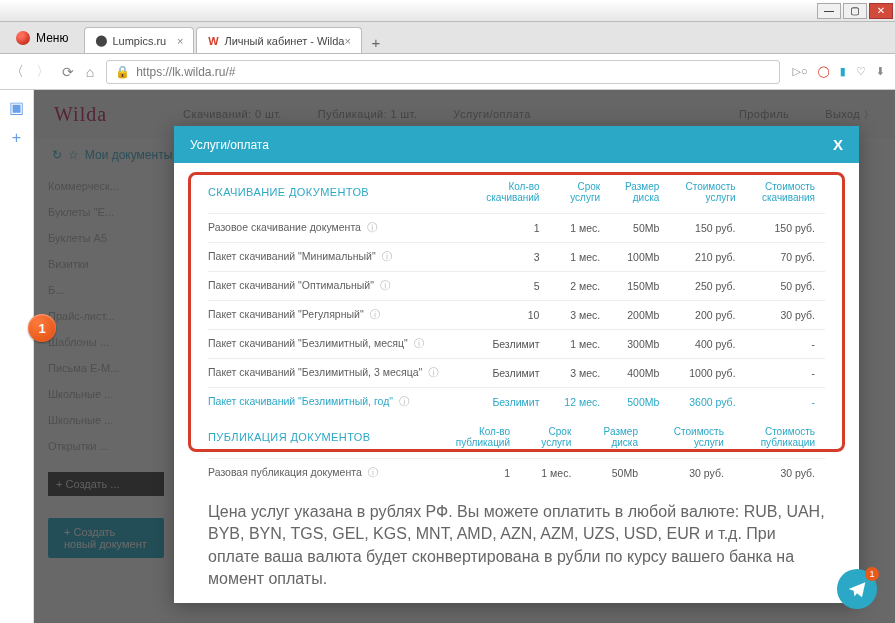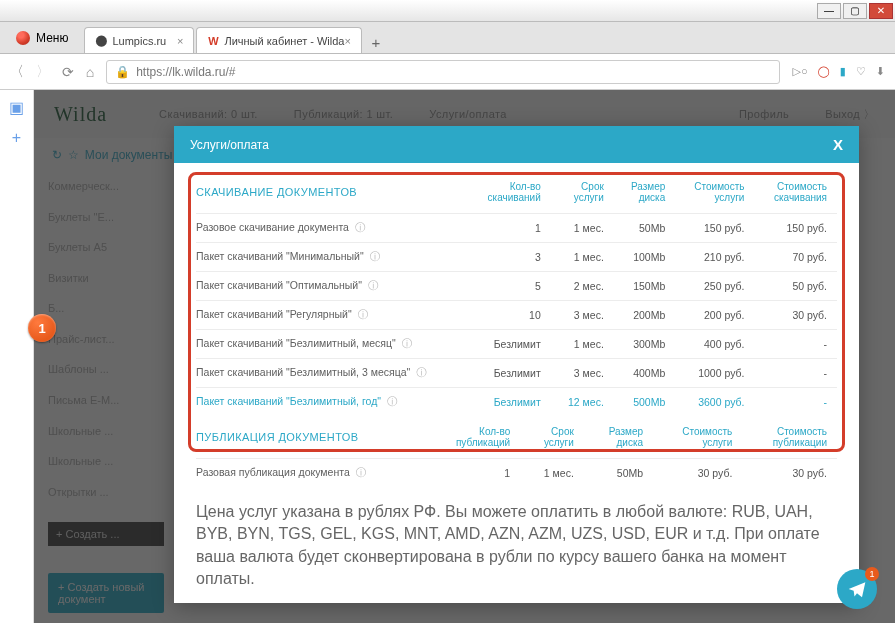--- a/index.html
+++ b/index.html
@@ -122,54 +122,54 @@
   position: absolute; inset: 0;
   background: #fff;
   font-size: 12px;
 }
 .bg-top {
   height: 48px; background: #f7f7f7;
   display: flex; align-items: center; padding: 0 20px;
   color: #8a8a8a; gap: 36px; font-size: 11px;
   letter-spacing: .4px;
 }
-.bg-top .brand { font-family: Georgia, serif; font-size: 20px; color: #14532d; margin-right: 16px; letter-spacing: 1px;}
+.bg-top .brand { font-family: Georgia, serif; font-size: 20px; color: #be185d; margin-right: 40px; letter-spacing: 1px;}
 .bg-top .spacer { flex: 1; }
 .bg-mydoc {
   padding: 10px 18px; color: #2ca8c7; font-size: 12px;
   display: flex; align-items: center; gap: 6px;
 }
 .bg-sidebar {
   position: absolute; left: 0; top: 90px; bottom: 0;
   width: 130px; padding: 0 0 10px 14px;
-  color: #aaa; font-size: 11px; display: flex; flex-direction: column; gap: 14px; justify-content: space-between;
+  color: #aaa; font-size: 11px; display: flex; flex-direction: column; gap: 14px;
 }
 .bg-sidebar .create-btn {
-  background: #1aa8c7; color: #fff; padding: 8px 10px; font-size: 11px;
+  background: #1aa8c7; color: #fff; padding: 8px 16px; font-size: 11px;
   border-radius: 2px; margin-top: 8px;
 }
 
 
 .modal {
   position: absolute;
   left: 140px; right: 36px; top: 36px; bottom: 20px;
   background: #fff;
   box-shadow: 0 4px 20px rgba(0,0,0,.3);
   display: flex; flex-direction: column;
 }
 .modal-header {
   background: #2ca8c7;
   color: #fff;
   padding: 10px 16px;
   font-size: 12px;
   display: flex; justify-content: space-between; align-items: center;
 }
 .modal-close { font-size: 15px; font-weight: bold; cursor: pointer; }
 .modal-body {
-  padding: 14px 22px 18px;
+  padding: 14px 34px 18px;
   overflow: hidden;
   flex: 1;
   display: flex; flex-direction: column;
 }
 
 
 .section-title {
   color: #2ca8c7; font-size: 11px; letter-spacing: .4px;
 }
 .tbl {

